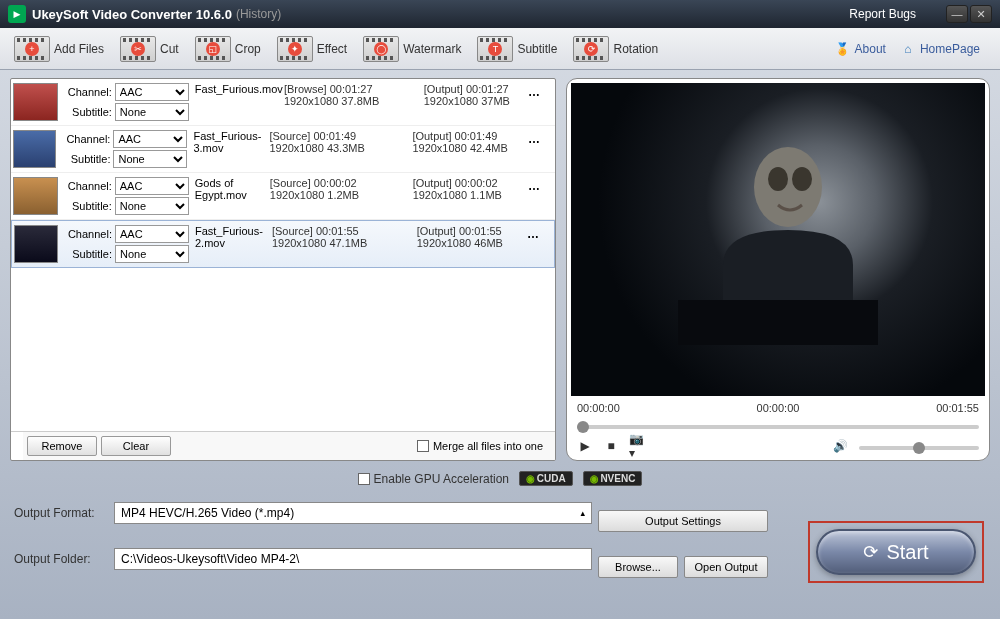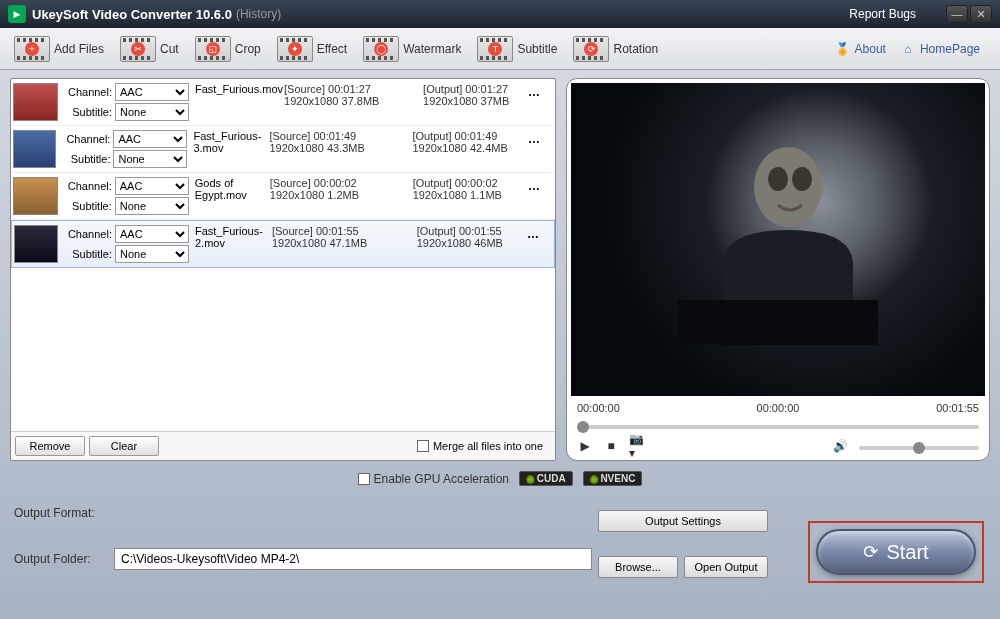--- a/index.html
+++ b/index.html
@@ -40,21 +40,21 @@
 .thumb.gold { background: linear-gradient(#c89050,#8a6030); }
 .thumb.dark { background: linear-gradient(#2a2a3a,#0a0a1a); }
 .row-mid { display: flex; flex-direction: column; gap: 2px; }
 .sel-line { display: flex; align-items: center; gap: 3px; }
 .sel-line .lbl { width: 48px; text-align: right; font-size: 11px; }
 .sel-line select { width: 74px; height: 18px; font-size: 11px; border: 1px solid #999; background: #fff; }
 .row-right { margin-left: 6px; display: flex; flex-direction: row; gap: 1px; font-size: 11px; }
 .row-right .fname { font-weight: normal; }
 .row-right .meta { color: #333; font-size: 11px; }
 .dots { position: absolute; right: 14px; top: 6px; font-weight: bold; letter-spacing: 1px; cursor: pointer; }
-.left-bottom { height: 28px; display: flex; align-items: center; padding: 0 4px; gap: 4px; background: #f8f8f8; }
+.left-bottom { height: 28px; display: flex; align-items: center; padding: 0 4px; gap: 4px; background: #f8f8f8; margin-left: 12px; }
 .smallbtn { width: 70px; height: 20px; background: linear-gradient(#fefefe,#e0e0e0); border: 1px solid #999; border-radius: 2px; font-size: 11px; cursor: pointer; }
 .merge { margin-left: auto; display: flex; align-items: center; gap: 4px; font-size: 11px; margin-right: 8px; }
 
 
 .right-panel { flex: 1; background: #fff; border: 1px solid #888; border-radius: 11px; display: flex; flex-direction: column; }
 .preview { flex: 1; background: #05080c; margin: 4px; display: flex; align-items: center; justify-content: center; position: relative; overflow: hidden; }
 .preview .scene { position:absolute; inset:0; background: radial-gradient(circle at 60% 38%, #8b9198 0%, #5a6068 18%, #1a1e24 36%, #05080c 70%); }
 .preview svg { position: relative; z-index: 1; }
 .timebar { display: flex; padding: 2px 10px; justify-content: space-between; font-size: 11px; color: #333; }
 .slider-row { padding: 2px 10px; }
@@ -164,21 +164,21 @@
         <span class="lbl">Channel:</span>
         <select><option>AAC</option></select>
       </div>
       <div class="sel-line">
         <span class="lbl">Subtitle:</span>
         <select><option>None</option></select>
       </div>
     </div>
     <div class="row-right">
       <span class="fname">Fast_Furious.mov</span>
-      <span class="meta">[Source]  00:01:27  1920x1080  37.8MB</span>
+      <span class="meta">[Browse]  00:01:27  1920x1080  37.8MB</span>
       <span class="meta">[Output]  00:01:27  1920x1080  37MB</span>
     </div>
     <span class="dots">…</span>
         </div>
         <div class="file-row">
     <div class="thumb blue"></div>
     <div class="row-mid">
       <div class="sel-line">
         <span class="lbl">Channel:</span>
         <select><option>AAC</option></select>
@@ -286,20 +286,24 @@
         <span>CUDA</span>
       </span>
     <span class="badge">
         <span style="color:#7b0">◉</span>
         <span>NVENC</span>
       </span>
   </div>
 
   <div class="form-grid">
     <div class="form-label">Output Format:</div>
+    <div class="big-input">
+      <span>MP4 HEVC/H.265 Video (*.mp4)</span>
+      <span class="arrow">▴</span>
+    </div>
     <button class="medbtn output-settings">Output Settings</button>
     <div></div>
 
     <div class="form-label">Output Folder:</div>
     <div class="big-input">
       <span>C:\Videos-Ukeysoft\Video MP4-2\</span>
     </div>
     <button class="medbtn">Browse...</button>
     <button class="medbtn">Open Output</button>
     <div></div>

